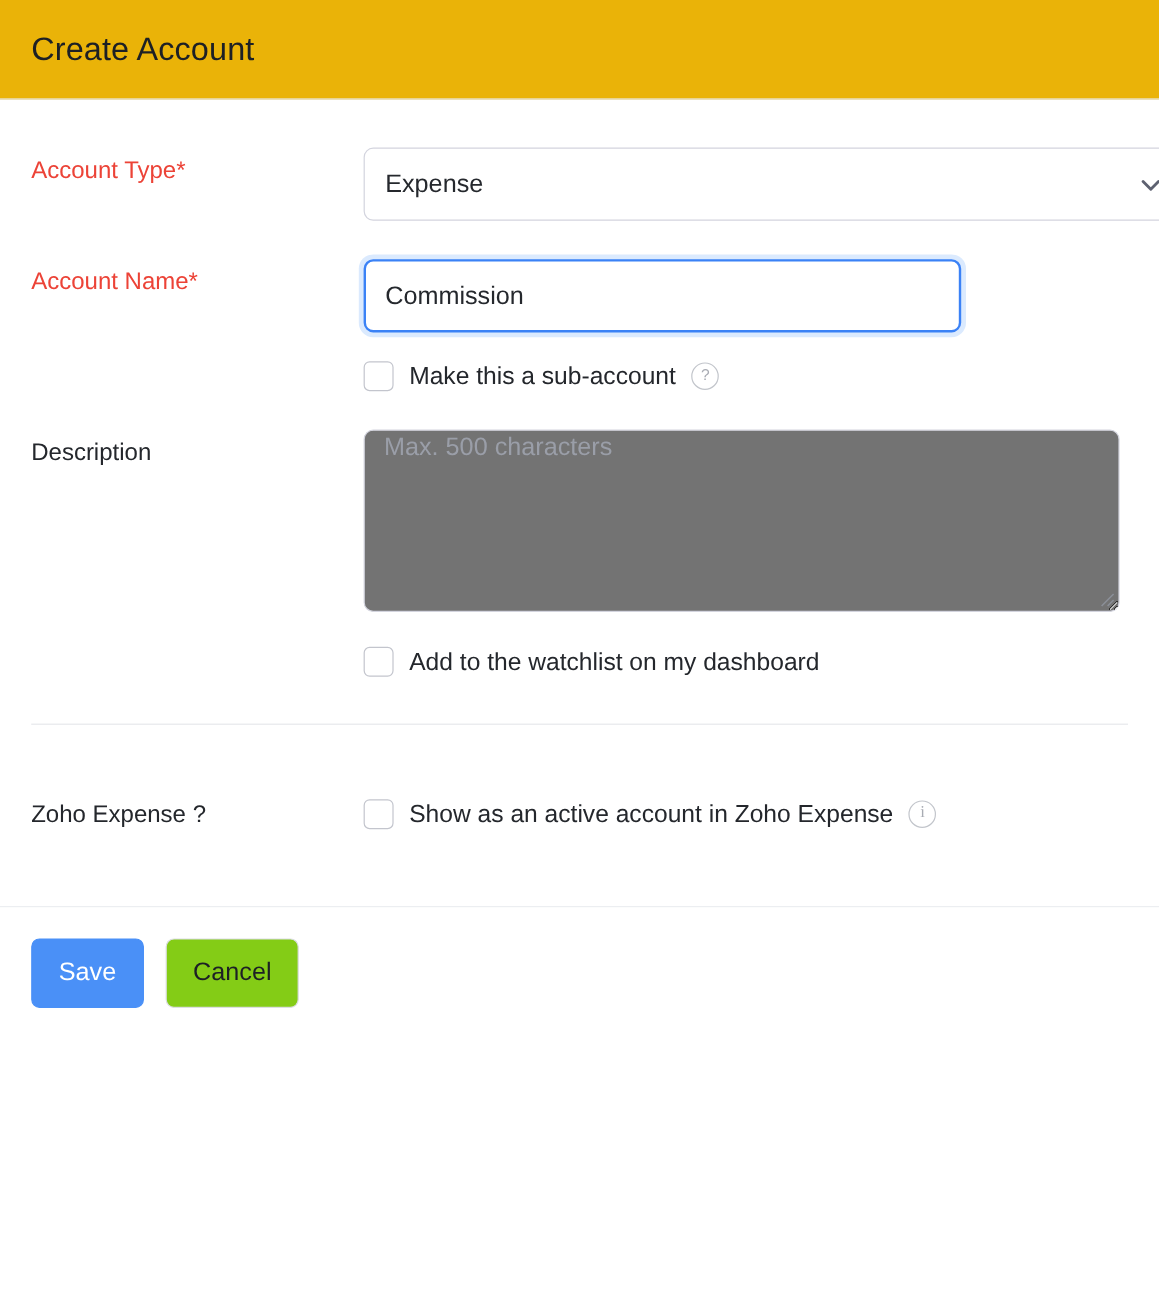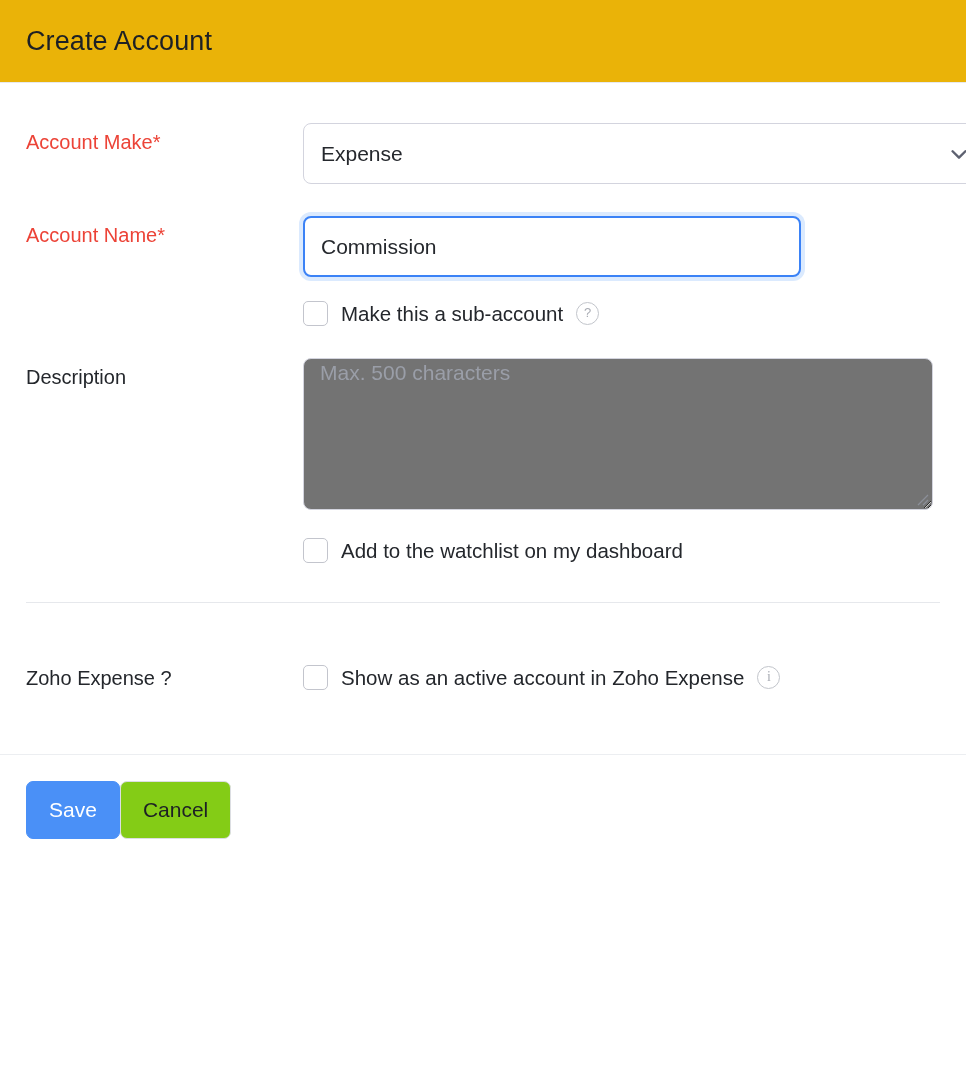--- a/index.html
+++ b/index.html
@@ -171,20 +171,21 @@
   }
   .divider-full {
     height: 1px;
     background: #eceef1;
   }
 
   
   .footer {
     padding: 26px;
     display: flex;
+    gap: 18px;
     align-items: center;
   }
   .btn {
     font-family: "Liberation Sans", sans-serif;
     font-size: 21px;
     border-radius: 7px;
     height: 58px;
     padding: 0 22px;
     cursor: pointer;
     border: 1px solid transparent;
@@ -215,21 +216,21 @@
 <body>
 
 <div class="panel-header">
   <div class="panel-title">Create Account</div>
 </div>
 
 <div class="form-body">
 
   <div class="form-row" style="margin-top:40px;">
     <div class="label-col required">
-      <span class="label-text">Account Make*</span>
+      <span class="label-text">Account Type*</span>
     </div>
     <div class="field-col">
       <div class="select-box">
         <span>Expense</span>
         <svg class="chevron-icon" viewBox="0 0 24 24" fill="none">
           <path d="M5 9l7 7 7-7" stroke="#5d6170" stroke-width="2.6" stroke-linecap="round" stroke-linejoin="round"></path>
         </svg>
       </div>
     </div>
   </div>

